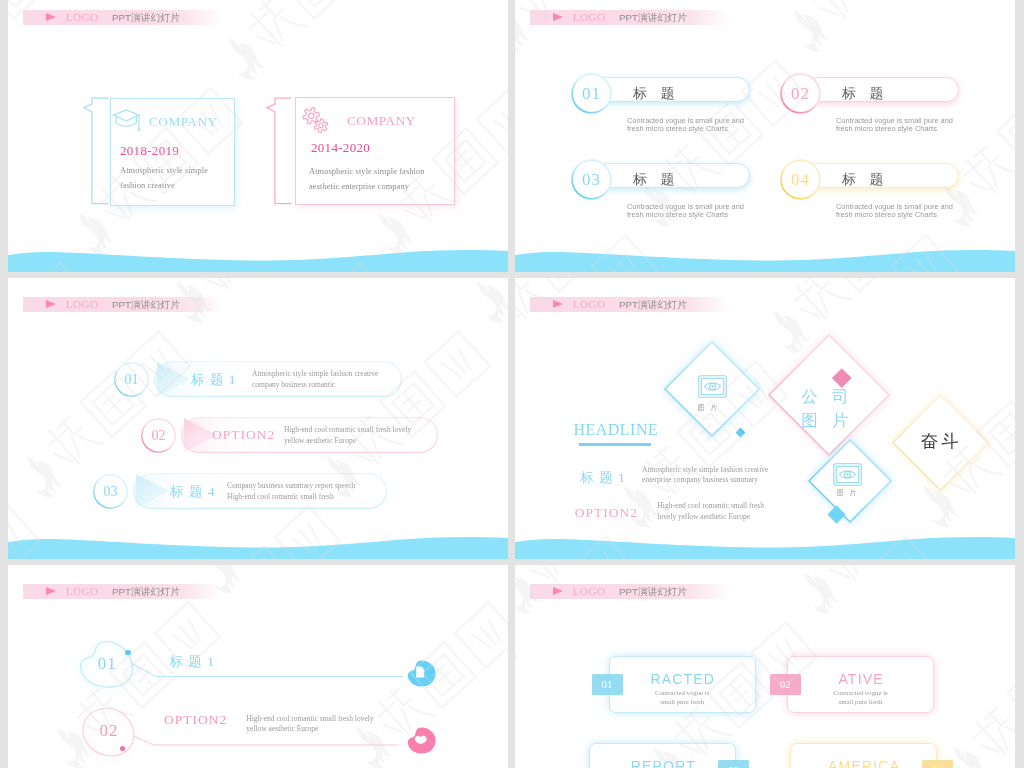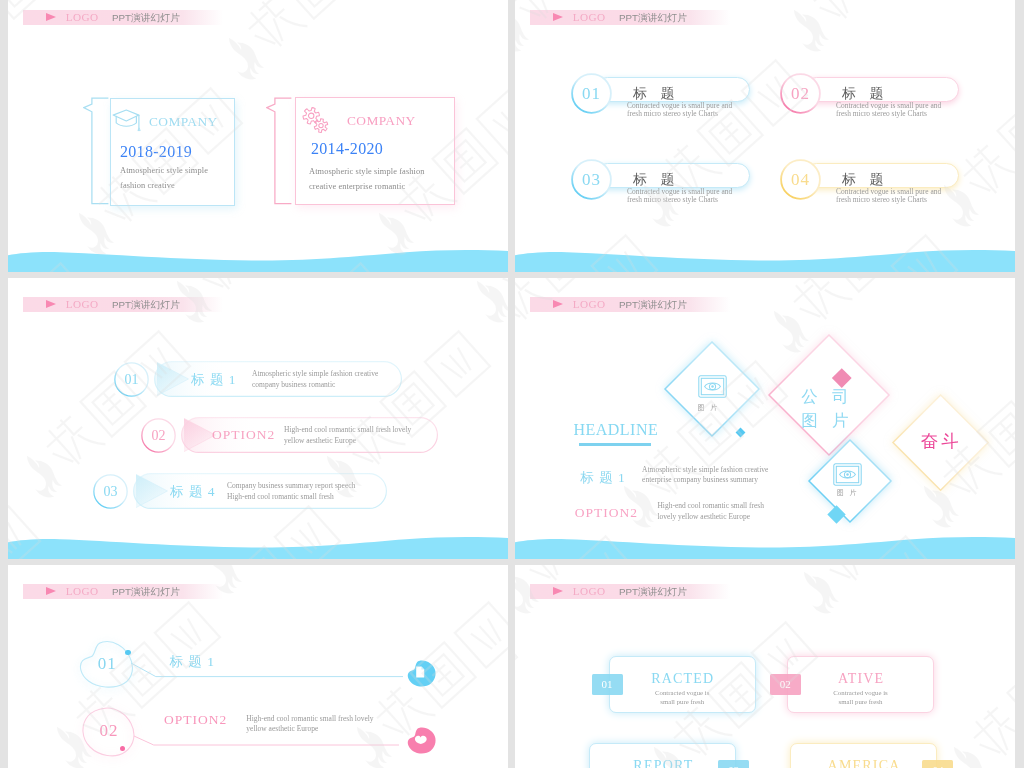--- a/index.html
+++ b/index.html
@@ -24,33 +24,33 @@
   
   .wave{position:absolute;left:0;bottom:0;width:500px;height:26px;display:block}
 
   
   .wml{position:absolute;left:0;top:0;pointer-events:none;opacity:.26}
 
   
   .s1 .brk{position:absolute}
   .s1 .cbox{position:absolute;width:125px;height:108px;background:#fff}
   .s1 .ctitle{position:absolute;font-size:14px;letter-spacing:.8px}
-  .s1 .cper{position:absolute;font-size:16px;color:#3b82f6;letter-spacing:.3px;white-space:nowrap}
+  .s1 .cper{position:absolute;font-size:13px;color:#ec4899;letter-spacing:.3px;white-space:nowrap}
   .s1 .cdesc{position:absolute;font-size:8.4px;color:#8c8c8c;line-height:15px;
       font-family:"Liberation Serif",serif;letter-spacing:.1px;white-space:nowrap}
 
   
   .s2 .itm{position:absolute;width:190px;height:60px}
   .s2 .num{position:absolute;left:0;top:0;width:41px;height:41px;line-height:41px;text-align:center;
       font-size:17px;letter-spacing:1px}
   .s2 .pill{position:absolute;left:24px;top:4px;width:155px;height:25px;border-radius:13px;border:1px solid;background:#fff}
   .s2 .ttl{position:absolute;left:62px;top:12px;font-size:14px;letter-spacing:5px;color:#5c5c5c;
       font-family:"Liberation Serif",serif;white-space:nowrap}
-  .s2 .dsc{position:absolute;left:56px;top:29px;font-size:7.45px;line-height:8.3px;color:#9a9a9a;
-      font-family:Liberation Serif, serif;white-space:nowrap}
+  .s2 .dsc{position:absolute;left:56px;top:44px;font-size:7.45px;line-height:8.3px;color:#9a9a9a;
+      font-family:Liberation Sans, sans-serif;white-space:nowrap}
 
   
   .s3 .row{position:absolute}
   .s3 .ttl{position:absolute;font-size:13.5px;letter-spacing:1px;white-space:nowrap;font-family:"Liberation Serif",serif}
   .s3 .dsc{position:absolute;font-size:7.5px;line-height:10.5px;color:#9a9a9a;font-family:"Liberation Serif",serif;white-space:nowrap}
 
   
   .s4 .hl{position:absolute;left:58.4px;top:142.5px;font-size:16px;color:#86d8f2;letter-spacing:.5px}
   .s4 .hlu{position:absolute;left:64.3px;top:165px;width:72px;height:2.6px;background:#7ed2ef}
   .s4 .rtl{position:absolute;font-size:13.5px;letter-spacing:1px;white-space:nowrap;font-family:"Liberation Serif",serif}
@@ -59,21 +59,21 @@
 
   
   .s5 .num{position:absolute}
   .s5 .ttl{position:absolute;font-size:13.5px;letter-spacing:1px;white-space:nowrap;font-family:"Liberation Serif",serif}
   .s5 .dsc{position:absolute;font-size:7.5px;line-height:10.5px;color:#9a9a9a;font-family:"Liberation Serif",serif;white-space:nowrap}
 
   
   .s6 .card{position:absolute;width:147px;height:57px;border-radius:7px;border:1.1px solid;background:#fff}
   .s6 .tag{position:absolute;width:31px;height:21.5px;border-radius:1.5px;
       line-height:21.5px;text-align:center;color:#ffffff;font-size:11px;font-family:"Liberation Serif",serif;opacity:.9}
-  .s6 .ttl{position:absolute;width:147px;text-align:center;font-size:14px;letter-spacing:1.2px;font-family:Liberation Serif, serif;text-indent:1.2px}
+  .s6 .ttl{position:absolute;width:147px;text-align:center;font-size:14px;letter-spacing:1.2px;font-family:Liberation Sans, sans-serif;text-indent:1.2px}
   .s6 .dsc{position:absolute;width:147px;text-align:center;font-size:6.8px;line-height:9.5px;color:#9a9a9a;
       font-family:"Liberation Serif",serif;white-space:nowrap}
 </style>
 </head>
 <body>
 
 <div id="stage">
 <svg width="0" height="0" style="position:absolute" aria-hidden="true">
  <defs>
   <g id="wmmark">
@@ -127,21 +127,21 @@
   <g fill="none" stroke="#f8a0c2" stroke-width="1.05" stroke-linejoin="round">
    <path d="M9.94 0.63 A8.20 8.20 0 0 1 13.20 1.64 L12.25 4.47 A5.30 5.30 0 0 1 13.75 6.09 L16.64 5.36 A8.20 8.20 0 0 1 17.40 8.68 L14.48 9.28 A5.30 5.30 0 0 1 13.83 11.38 L15.90 13.53 A8.20 8.20 0 0 1 13.40 15.84 L11.42 13.61 A5.30 5.30 0 0 1 9.28 14.10 L8.46 16.97 A8.20 8.20 0 0 1 5.20 15.96 L6.15 13.13 A5.30 5.30 0 0 1 4.65 11.51 L1.76 12.24 A8.20 8.20 0 0 1 1.00 8.92 L3.92 8.32 A5.30 5.30 0 0 1 4.57 6.22 L2.50 4.07 A8.20 8.20 0 0 1 5.00 1.76 L6.98 3.99 A5.30 5.30 0 0 1 9.12 3.50 Z"></path>
    <circle cx="9.2" cy="8.8" r="2.7"></circle>
    <path d="M18.60 11.81 A6.80 6.80 0 0 1 21.39 12.23 L20.97 14.67 A4.40 4.40 0 0 1 22.40 15.81 L24.68 14.86 A6.80 6.80 0 0 1 25.71 17.49 L23.39 18.34 A4.40 4.40 0 0 1 23.12 20.15 L25.08 21.64 A6.80 6.80 0 0 1 23.32 23.85 L21.42 22.27 A4.40 4.40 0 0 1 19.72 22.94 L19.40 25.39 A6.80 6.80 0 0 1 16.61 24.97 L17.03 22.53 A4.40 4.40 0 0 1 15.60 21.39 L13.32 22.34 A6.80 6.80 0 0 1 12.29 19.71 L14.61 18.86 A4.40 4.40 0 0 1 14.88 17.05 L12.92 15.56 A6.80 6.80 0 0 1 14.68 13.35 L16.58 14.93 A4.40 4.40 0 0 1 18.28 14.26 Z"></path>
    <circle cx="19.0" cy="18.6" r="2.2"></circle>
   </g>
         </svg>
       <span class="ctitle" style="left:51px;top:15px;color:#f8a0c2;font-size:13.4px;letter-spacing:.4px">COMPANY</span>
       <span class="cper" style="left:15px;top:42px">2014-2020</span>
       <span class="cdesc" style="left:13px;top:66px">Atmospheric style simple fashion</span>
-      <span class="cdesc" style="left:13px;top:81px">creative enterprise romantic</span>
+      <span class="cdesc" style="left:13px;top:81px">aesthetic enterprise company</span>
     </div>
   <svg class="wave" viewBox="0 0 500 26" preserveAspectRatio="none">
     <path d="M0,9.2 C12,6.9 30,5.5 52,6.2 C100,7.8 168,13.6 244,14.4 C306,15 354,9.6 398,6.2 C432,3.6 468,3.4 500,5.0 L500,26 L0,26 Z" fill="#8ce2fb"></path>
   </svg>
       <svg class="wml" width="500" height="281" viewBox="0 0 500 281">
         <use href="#wmmark" x="-238" y="-191"></use>
         <use href="#wmmark" x="62" y="-191"></use>
         <use href="#wmmark" x="362" y="-191"></use>
         <use href="#wmmark" x="662" y="-191"></use>
         <use href="#wmmark" x="-388" y="-16"></use>
@@ -458,21 +458,21 @@
       <svg style="position:absolute;left:370.7px;top:110.0px;filter:drop-shadow(0 0 4px rgba(250,228,170,.5))" width="109.2" height="109.2" viewBox="0 0 109.2 109.2">
         <defs>
           <linearGradient id="dg4" x1="0.05" y1="0.95" x2="0.95" y2="0.05">
             <stop offset="0" stop-color="#f8dc99"></stop>
             <stop offset="0.6" stop-color="#fcf0d8"></stop>
             <stop offset="1" stop-color="#fcf0d8"></stop>
           </linearGradient>
         </defs>
         <polygon points="54.6,7.0 102.2,54.6 54.6,102.2 7.0,54.6" fill="#ffffff" stroke="url(#dg4)" stroke-width="1.5"></polygon>
       </svg>
-      <span class="dlbl" style="left:384.8px;top:150.8px;width:80px;font-size:17.5px;color:#ec4899;letter-spacing:3px;text-indent:3px">奋斗</span>
+      <span class="dlbl" style="left:384.8px;top:150.8px;width:80px;font-size:17.5px;color:#404040;letter-spacing:3px;text-indent:3px">奋斗</span>
       <div style="position:absolute;left:221.9px;top:151.4px;width:7px;height:7px;background:#55c9f2;transform:rotate(45deg)"></div>
   <svg class="wave" viewBox="0 0 500 26" preserveAspectRatio="none">
     <path d="M0,9.2 C12,6.9 30,5.5 52,6.2 C100,7.8 168,13.6 244,14.4 C306,15 354,9.6 398,6.2 C432,3.6 468,3.4 500,5.0 L500,26 L0,26 Z" fill="#8ce2fb"></path>
   </svg>
       <svg class="wml" width="500" height="281" viewBox="0 0 500 281">
         <use href="#wmmark" x="-200" y="-205"></use>
         <use href="#wmmark" x="100" y="-205"></use>
         <use href="#wmmark" x="400" y="-205"></use>
         <use href="#wmmark" x="700" y="-205"></use>
         <use href="#wmmark" x="-350" y="-30"></use>

